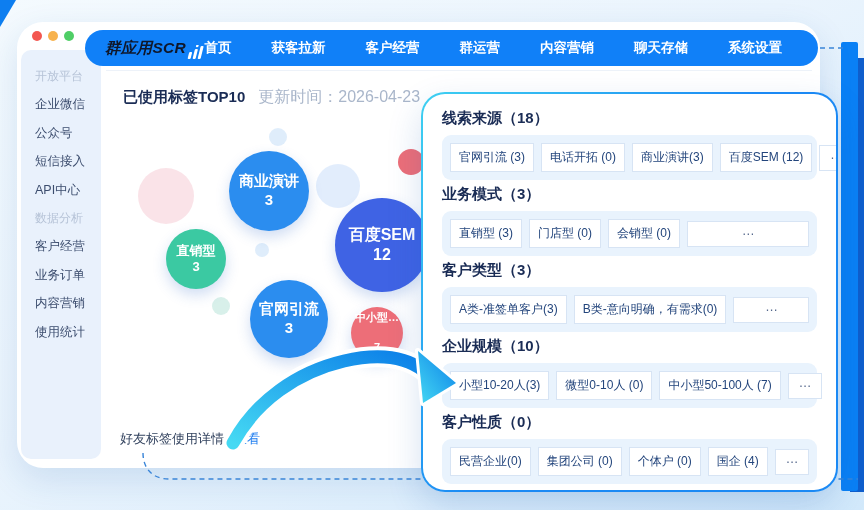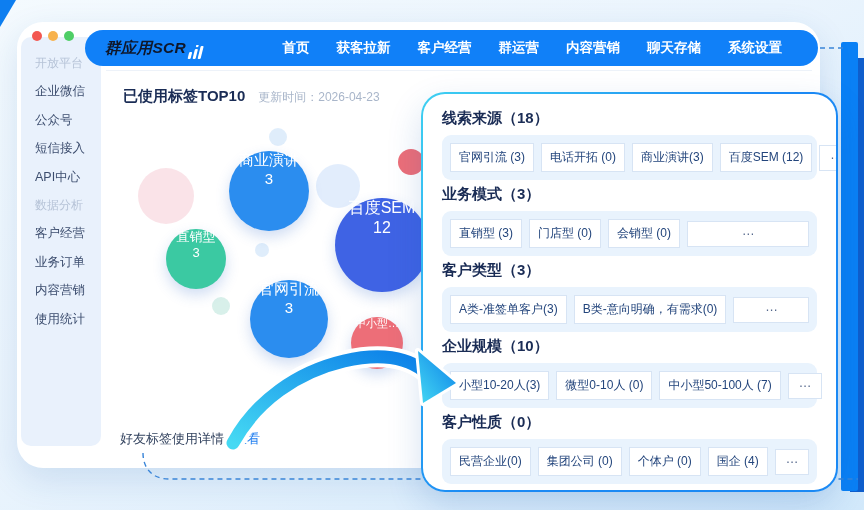--- a/index.html
+++ b/index.html
@@ -13,39 +13,39 @@
   .bar-bright{position:absolute;left:841px;top:42px;width:17px;height:449px;background:#0a80f5;z-index:2;border-radius:2px;}
   
   .window{position:absolute;left:17px;top:22px;width:803px;height:446px;background:#fff;
     border-radius:26px;box-shadow:0 12px 34px rgba(30,90,170,.14);z-index:5;}
   .dot{position:absolute;width:10px;height:10px;border-radius:50%;top:31px;}
   .divider{position:absolute;left:106px;top:70px;width:706px;height:1px;background:#edf2f9;z-index:6;}
   
   .navbar{position:absolute;left:85px;top:30px;width:733px;height:36px;border-radius:18px;
     display:flex;align-items:center;padding:0 36px 0 20px;z-index:8;}
   .logo{color:#0f172a;font-size:15.5px;font-weight:bold;font-style:italic;display:flex;align-items:flex-end;gap:1px;letter-spacing:.3px;}
-  .nav-items{margin-left:auto;display:flex;gap:27px;}
+  .nav-items{margin-left:auto;display:flex;gap:40px;}
   .nav-item{color:#fff;font-size:13.5px;font-weight:bold;cursor:pointer;white-space:nowrap;}
   
-  .sidebar{position:absolute;left:21px;top:37px;width:80px;height:409px;background:#e9f1fc;
+  .sidebar{position:absolute;left:21px;top:50px;width:80px;height:409px;background:#e9f1fc;
     border-radius:10px;z-index:6;padding:18px 0 0 14px;}
   .sb-header{font-size:12px;color:#b6c3d7;margin:0 0 11px;}
   .sb-item{font-size:12.5px;color:#3c4d6e;margin:0 0 11.5px;cursor:pointer;white-space:nowrap;}
   .sb-group{margin-bottom:7px;}
   
   .title-row{position:absolute;left:123px;top:79px;display:flex;align-items:baseline;gap:13px;z-index:7;margin-top:8px;}
   .page-title{font-size:15px;font-weight:bold;color:#1a2c55;}
-  .updated{font-size:12px;color:#a9b6ca;}
+  .updated{font-size:16px;color:#a9b6ca;}
   .footer-row{position:absolute;left:120px;top:430px;display:flex;gap:10px;z-index:7;font-size:13px;}
   .footer-text{color:#33435f;}
   .footer-link{color:#1f7ef0;cursor:pointer;}
   
   #bubbles{position:absolute;left:0;top:0;width:864px;height:510px;z-index:6;pointer-events:none;}
   .bubble{position:absolute;border-radius:50%;display:flex;flex-direction:column;align-items:center;
-    justify-content:flex-start;color:#fff;font-weight:normal;line-height:1.25;pointer-events:auto;cursor:pointer;
+    justify-content:center;color:#fff;font-weight:bold;line-height:1.25;pointer-events:auto;cursor:pointer;
     box-shadow:0 6px 14px rgba(40,100,200,.22);text-align:center;}
   .deco{position:absolute;border-radius:50%;}
   
   .popup-frame{position:absolute;left:421px;top:92px;width:417px;height:400px;border-radius:24px;
     background:linear-gradient(125deg,#3ed0f1,#1b89f4 48%);padding:2px;z-index:20;
     box-shadow:0 14px 34px rgba(20,90,180,.18);}
   .popup{width:100%;height:100%;background:#fff;border-radius:22px;padding:10px 19px 8px;overflow:hidden;}
   .tag-section h3{margin:5px 0 7px;font-size:15px;color:#1a2c55;}
   .tag-strip{background:#e9f3fd;border-radius:9px;padding:8px;display:flex;gap:7px;align-items:center;}
   .pill{background:#fff;border:1px solid #d7e4f4;border-radius:0;padding:5px 8px;font-size:12px;
@@ -140,21 +140,21 @@
         <span>12</span>
       </div>
       <div class="bubble" style="left: 166px; top: 229px; width: 60px; height: 60px; background: rgb(59, 201, 162); font-size: 13px;">
         <span>直销型</span>
         <span>3</span>
       </div>
       <div class="bubble" style="left: 250px; top: 280px; width: 78px; height: 78px; background: rgb(43, 141, 239); font-size: 15px;">
         <span>官网引流</span>
         <span>3</span>
       </div>
-      <div class="bubble" style="left: 351px; top: 317px; width: 52px; height: 52px; background: rgb(237, 110, 120); font-size: 11px; gap: 16px;">
+      <div class="bubble" style="left: 351px; top: 307px; width: 52px; height: 52px; background: rgb(237, 110, 120); font-size: 11px; gap: 16px;">
         <span>中小型…</span>
         <span>7</span>
       </div>
     </div>
 
   <div class="footer-row">
     <span class="footer-text">好友标签使用详情</span>
     <span class="footer-link">查看</span>
   </div>
 

